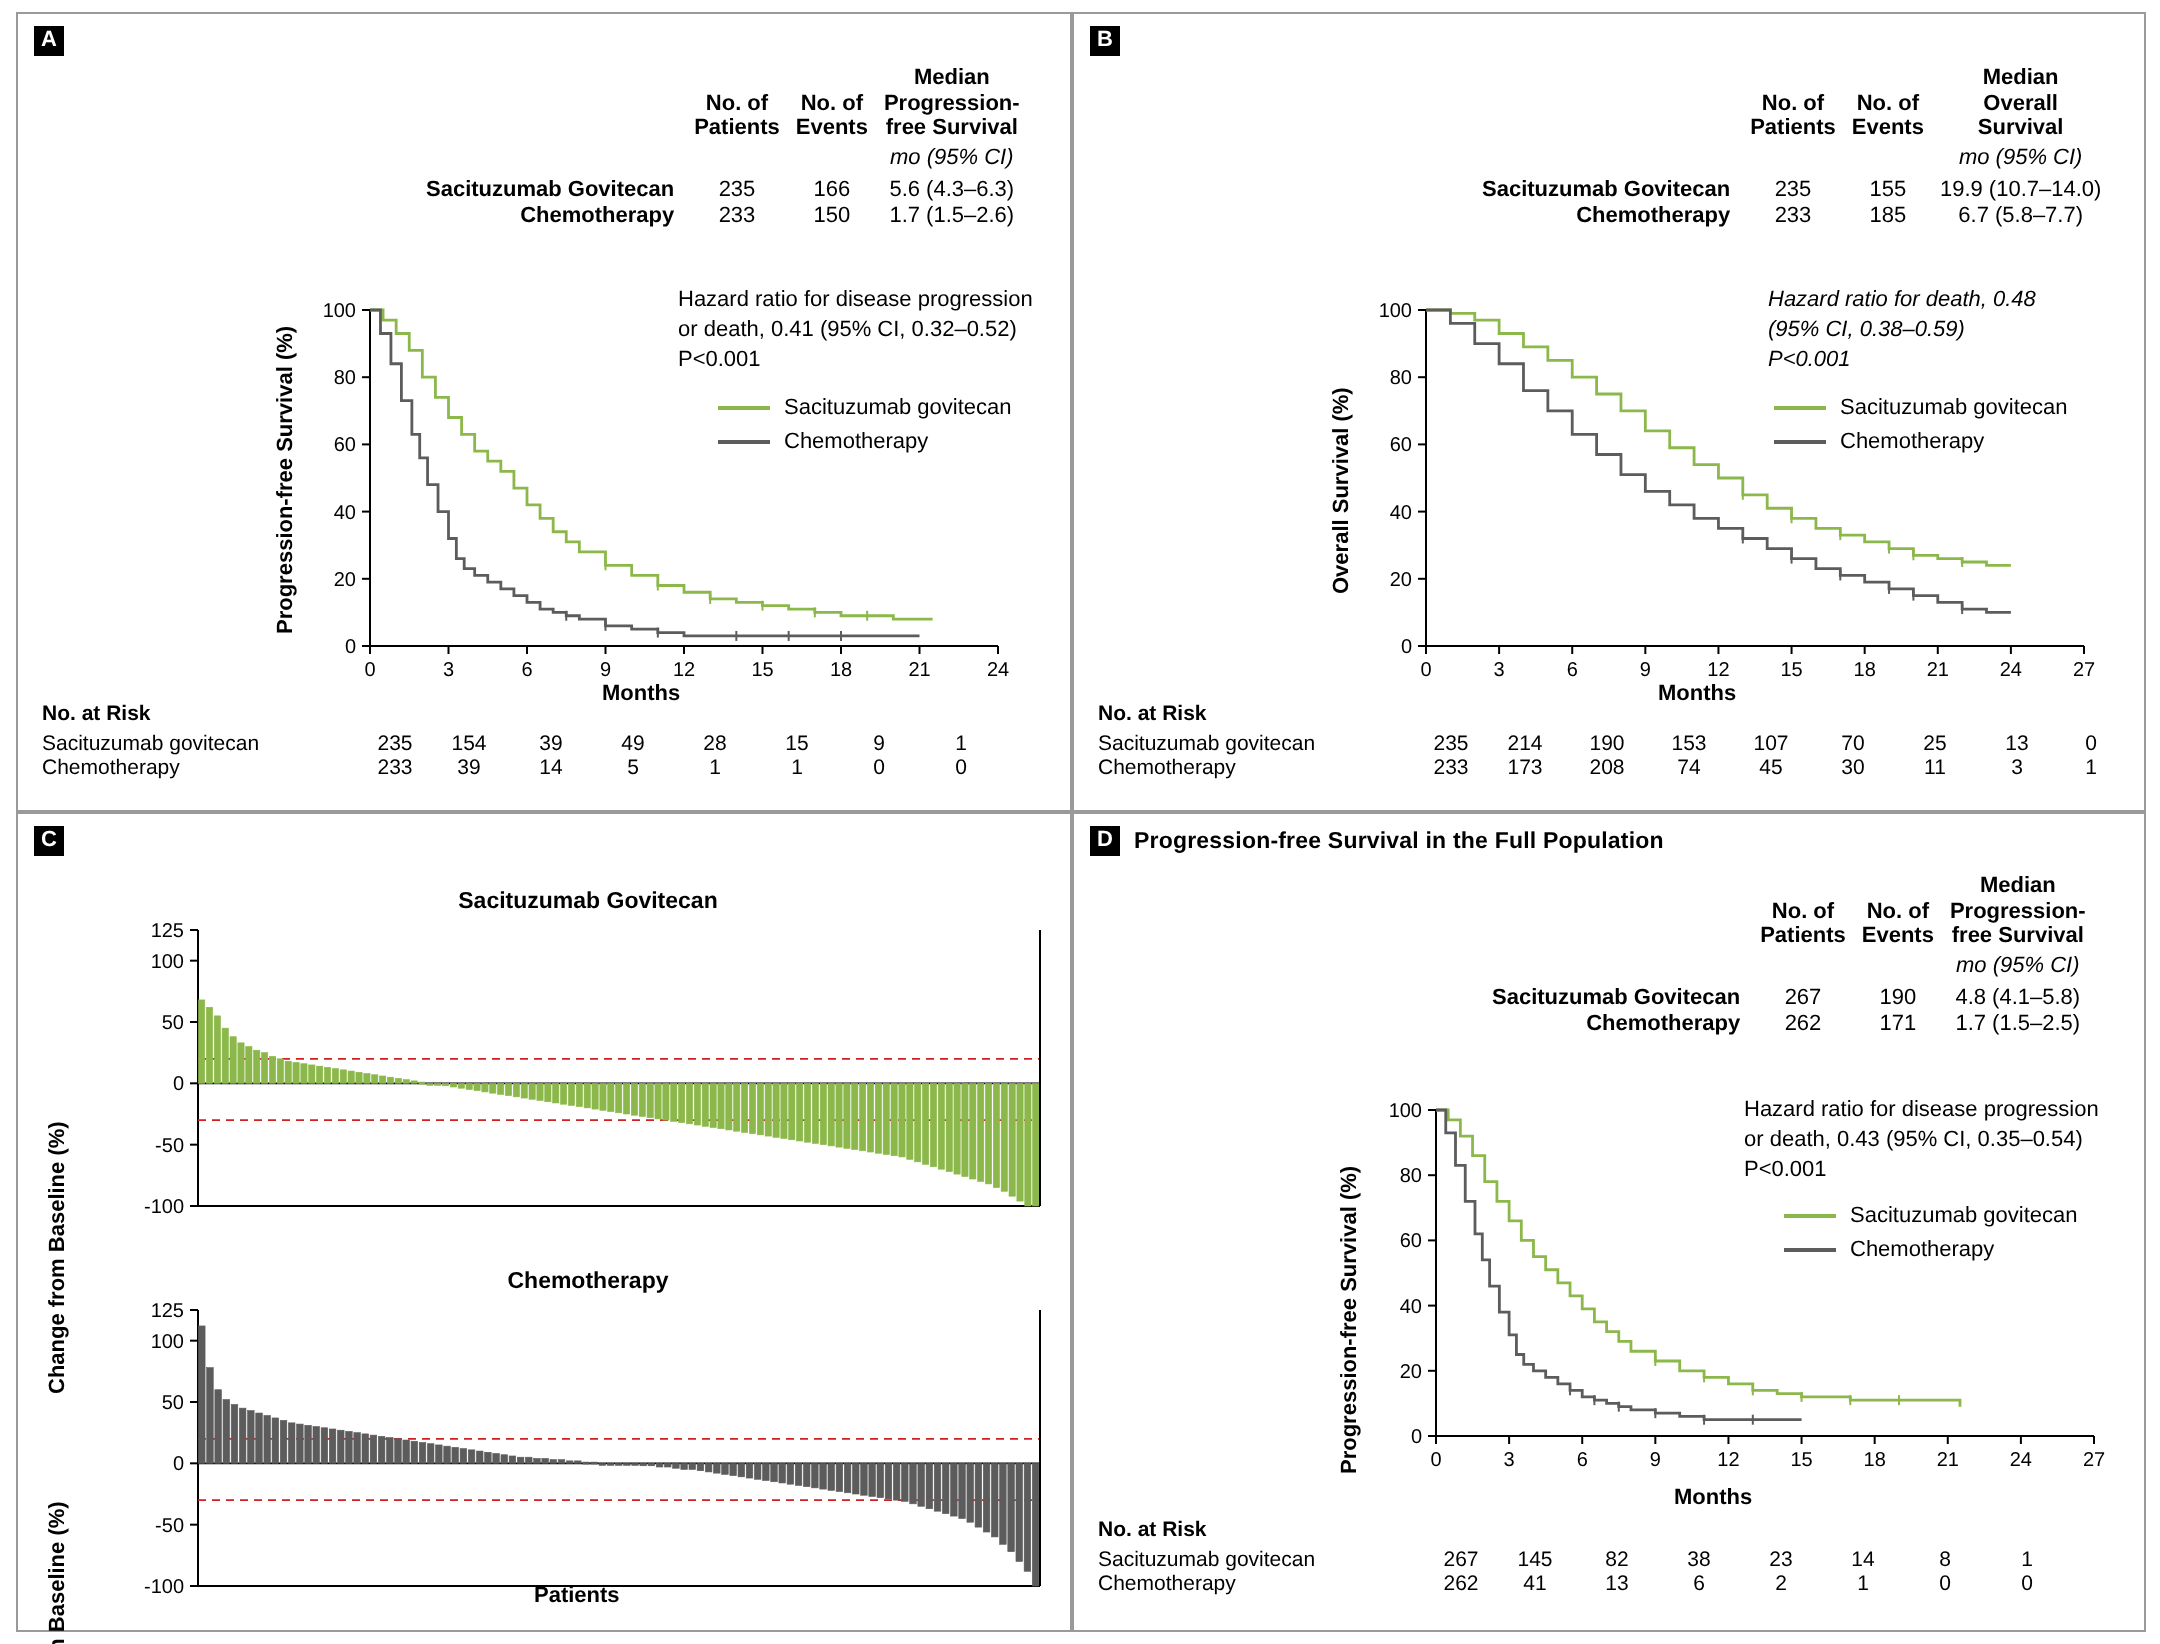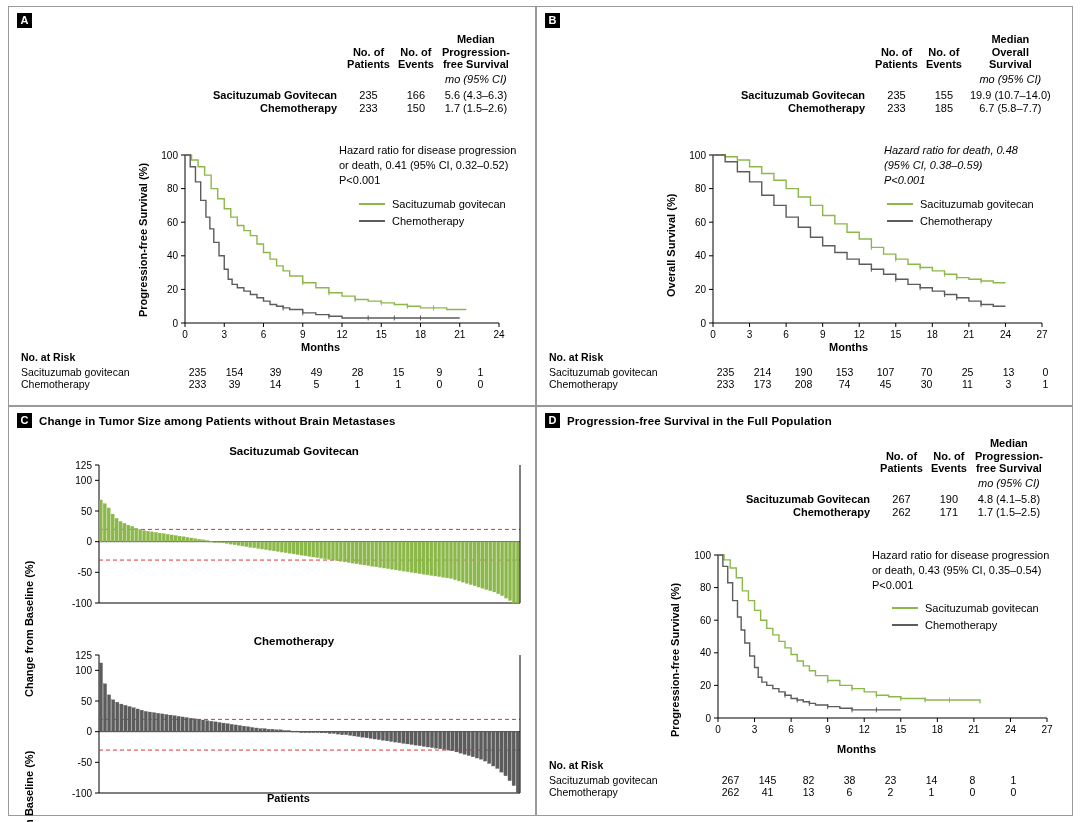--- a/index.html
+++ b/index.html
@@ -312,21 +312,20 @@
           <td class="num">1</td>
         </tr>
       </tbody>
         </table>
     </div>
   </div>
 
   <div class="panel" style="left:8px;top:406px;width:528px;height:410px;">
     <div class="panel-head">
       <span class="panel-letter">C</span>
-      <span class="panel-title">Change in Tumor Size among Patients without Brain Metastases</span>
     </div>
 
     <div class="chart-title" style="left:120px;top:38px;width:330px;">Sacituzumab Govitecan</div>
     <div class="ylab" style="left:14px;top:290px;">Change from Baseline (%)</div>
     <svg id="svgCtop" width="465" height="150" style="position:absolute;left:52px;top:52px;">
         <line x1="38" y1="6" x2="38" y2="144" stroke="#000" stroke-width="1"></line>
         <line x1="38" y1="144" x2="459" y2="144" stroke="#000" stroke-width="1"></line>
         <line x1="34" y1="144" x2="38" y2="144" stroke="#000" stroke-width="1"></line>
         <text x="31" y="147.5" text-anchor="end" class="tick">-100</text>
         <line x1="34" y1="113.33333333333334" x2="38" y2="113.33333333333334" stroke="#000" stroke-width="1"></line>

